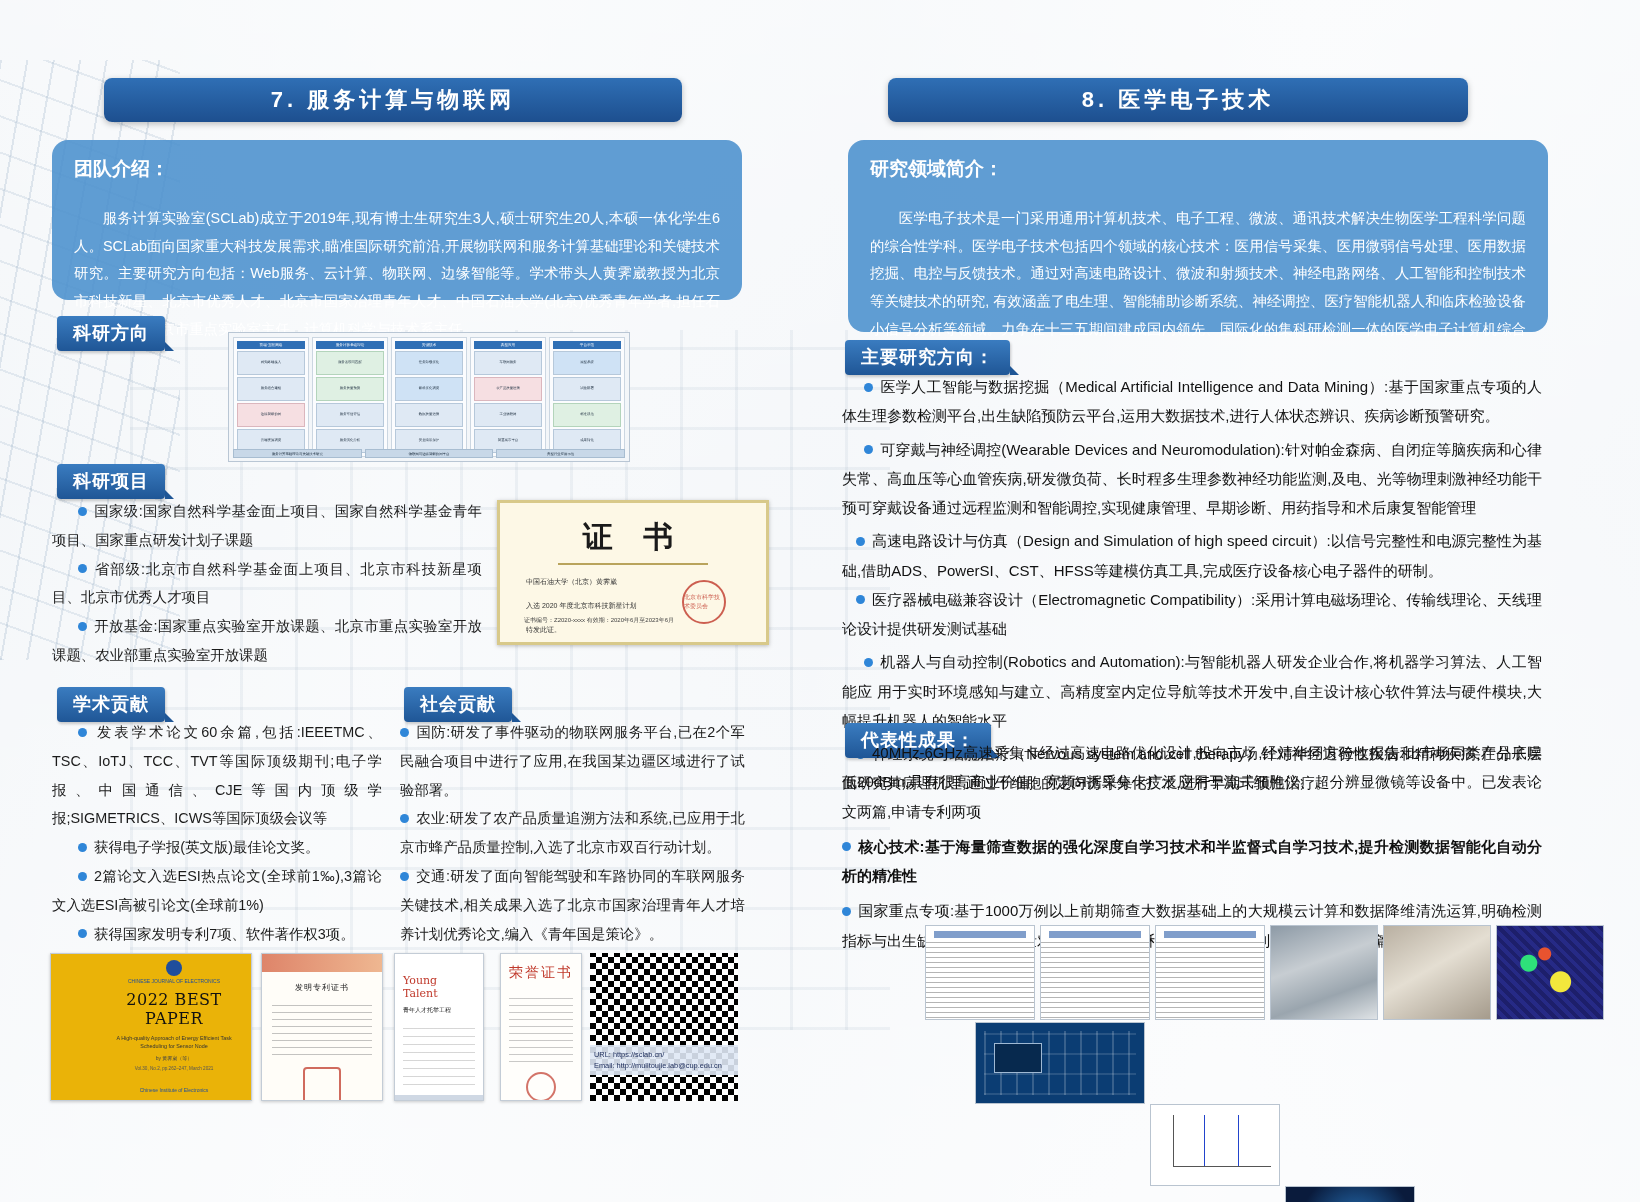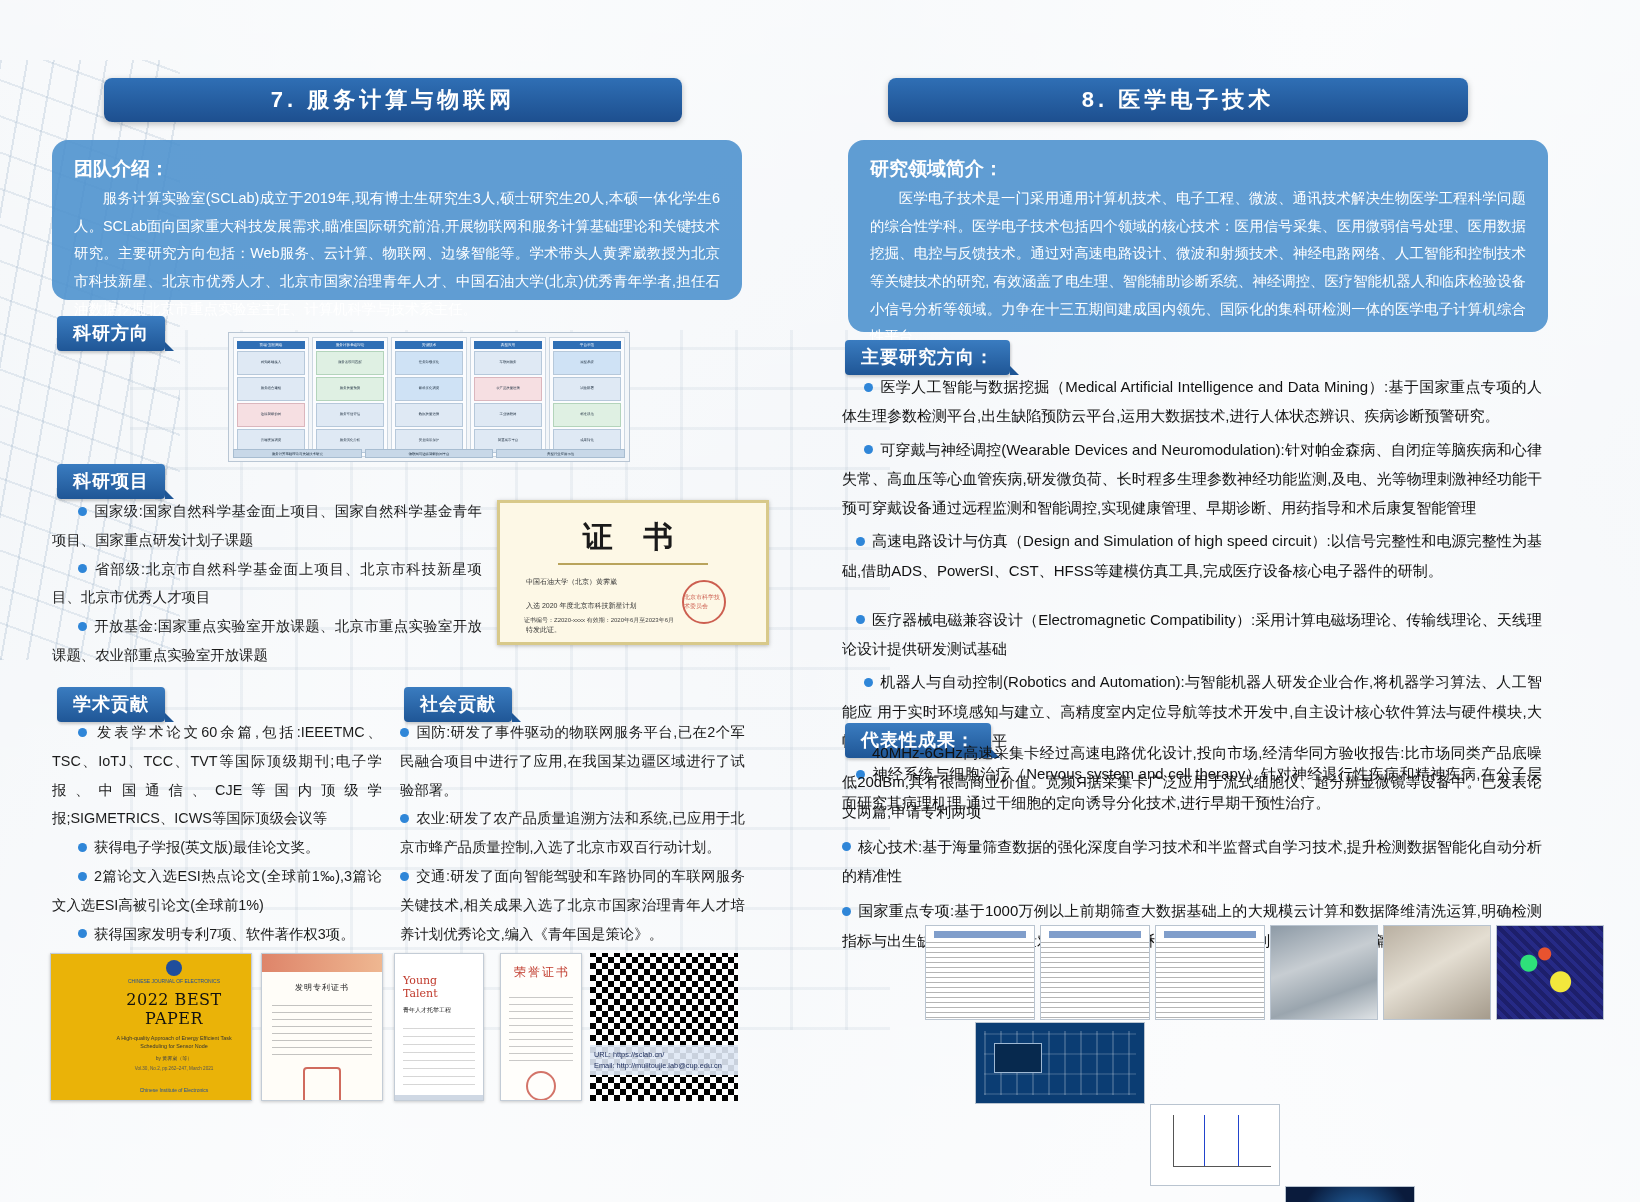--- a/index.html
+++ b/index.html
@@ -90,21 +90,21 @@
     position: absolute;
     background: rgba(74,144,205,0.88);
     border-radius: 16px;
     color: #fff;
     padding: 16px 22px 16px 22px;
     box-sizing: border-box;
   }
   .panel .panel-title {
     font-size: 19px;
     font-weight: bold;
-    margin-bottom: 3px;
+    margin-bottom: 23px;
   }
   .panel .panel-body {
     font-size: 14.4px;
     line-height: 1.92;
     text-align: justify;
     text-indent: 2em;
   }
   
   .para {
     position: absolute;
@@ -466,21 +466,21 @@
 </div>
 
 <div class="award" style="left:394px; top:953px; width:90px; height:148px; background:#ffffff;">
   <div style="font-family:'DejaVu Serif',serif;font-size:11px;color:#c0392b;margin:20px 8px 0 8px;line-height:1.2;">Young Talent</div>
   <div style="font-size:6px;color:#222;margin:6px 8px 0 8px;">青年人才托举工程</div>
   <div style="margin:10px 8px;height:60px;background:repeating-linear-gradient(0deg,#999 0 1px,transparent 1px 8px);opacity:0.4;"></div>
   <div style="height:12px;background:#cfd8e4;"></div>
 </div>
 
 <div class="award" style="left:500px; top:953px; width:82px; height:148px; background:#fffefb;">
-  <div style="font-size:12px;color:#c0392b;text-align:left;margin-top:10px;letter-spacing:2px;margin-left:13px;">荣誉证书</div>
+  <div style="font-size:14px;color:#c0392b;text-align:center;margin-top:10px;letter-spacing:2px;">荣誉证书</div>
   <div style="margin:10px 8px 0 8px;height:70px;background:repeating-linear-gradient(0deg,#888 0 1px,transparent 1px 7px);opacity:0.45;"></div>
   <div style="width:26px;height:26px;border:2px solid #c0392b;border-radius:50%;margin:10px auto 0 auto;opacity:0.7;"></div>
 </div>
 
 <div id="qr"></div>
 <div id="qr-caption">
   <div>URL: https://sclab.cn/</div>
   <div>Email: http://mulltoujie.lab@cup.edu.cn</div>
 </div>
 
@@ -490,30 +490,30 @@
   <div class="panel-title">研究领域简介：</div>
   <div class="panel-body">医学电子技术是一门采用通用计算机技术、电子工程、微波、通讯技术解决生物医学工程科学问题的综合性学科。医学电子技术包括四个领域的核心技术：医用信号采集、医用微弱信号处理、医用数据挖掘、电控与反馈技术。通过对高速电路设计、微波和射频技术、神经电路网络、人工智能和控制技术等关键技术的研究, 有效涵盖了电生理、智能辅助诊断系统、神经调控、医疗智能机器人和临床检验设备小信号分析等领域。力争在十三五期间建成国内领先、国际化的集科研检测一体的医学电子计算机综合性平台。</div>
 </div>
 
 <div class="tag" style="left:845px; top:340px;">主要研究方向：</div>
 
 <div class="rpara" style="left:842px; top:372px; width:700px;">
   <div><span class="dot dot-0" style="margin-left:22px;"></span><span>医学人工智能与数据挖掘（Medical Artificial Intelligence and Data Mining）:基于国家重点专项的人体生理参数检测平台,出生缺陷预防云平台,运用大数据技术,进行人体状态辨识、疾病诊断预警研究。</span></div>
   <div style="margin-top:4px;"><span class="dot dot-0" style="margin-left:22px;"></span><span>可穿戴与神经调控(Wearable Devices and Neuromodulation):针对帕金森病、自闭症等脑疾病和心律失常、高血压等心血管疾病,研发微负荷、长时程多生理参数神经功能监测,及电、光等物理刺激神经功能干预可穿戴设备通过远程监测和智能调控,实现健康管理、早期诊断、用药指导和术后康复智能管理</span></div>
   <div style="margin-top:4px;"><span class="dot dot-0" style="margin-left:14px;"></span><span>高速电路设计与仿真（Design and Simulation of high speed circuit）:以信号完整性和电源完整性为基础,借助ADS、PowerSI、CST、HFSS等建模仿真工具,完成医疗设备核心电子器件的研制。</span></div>
-  <div style="margin-top:20px;"><span class="dot dot-0" style="margin-left:14px;"></span><span>医疗器械电磁兼容设计（Electromagnetic Compatibility）:采用计算电磁场理论、传输线理论、天线理论设计提供研发测试基础</span></div>
+  <div style="margin-top:0;"><span class="dot dot-0" style="margin-left:14px;"></span><span>医疗器械电磁兼容设计（Electromagnetic Compatibility）:采用计算电磁场理论、传输线理论、天线理论设计提供研发测试基础</span></div>
   <div style="margin-top:4px;"><span class="dot dot-0" style="margin-left:22px;"></span><span>机器人与自动控制(Robotics and Automation):与智能机器人研发企业合作,将机器学习算法、人工智能应 用于实时环境感知与建立、高精度室内定位导航等技术开发中,自主设计核心软件算法与硬件模块,大幅提升机器人的智能水平</span></div>
   <div style="margin-top:4px;"><span class="dot dot-0" style="margin-left:14px;"></span><span>神经系统与细胞治疗（Nervous system and cell therapy）针对神经退行性疾病和精神疾病,在分子层面研究其病理机理,通过干细胞的定向诱导分化技术,进行早期干预性治疗。</span></div>
 </div>
 
 <div class="tag" style="left:845px; top:723px;">代表性成果：</div>
 
 <div class="rpara" style="left:842px; top:738px; width:700px;">
   <div style="text-indent:2em;">40MHz-6GHz高速采集卡经过高速电路优化设计,投向市场,经清华同方验收报告:比市场同类产品底噪低20dBm,具有很高商业价值。宽频Я据采集卡广泛应用于流式细胞仪、超分辨显微镜等设备中。已发表论文两篇,申请专利两项</div>
-  <div style="margin-top:6px;"><span class="dot dot-0"></span><span>核心技术:基于海量筛查数据的强化深度自学习技术和半监督式自学习技术,提升检测数据智能化自动分析的精准性</span></div>
+  <div style="margin-top:6px;font-weight:bold;"><span class="dot dot-0"></span><span>核心技术:基于海量筛查数据的强化深度自学习技术和半监督式自学习技术,提升检测数据智能化自动分析的精准性</span></div>
   <div style="margin-top:6px;"><span class="dot dot-0"></span><span>国家重点专项:基于1000万例以上前期筛查大数据基础上的大规模云计算和数据降维清洗运算,明确检测指标与出生缺陷风险间的定量对应关系,发明专利四项,柳叶刀子刊等高水平论文两篇</span></div>
 </div>
 
 <div class="rimg" style="left:925px; top:925px; width:110px; height:95px;">
   <div class="paper-head"></div>
   <div class="paper-lines"></div>
 </div>
 <div class="rimg" style="left:1040px; top:925px; width:110px; height:95px;">
   <div class="paper-head"></div>
   <div class="paper-lines"></div>

